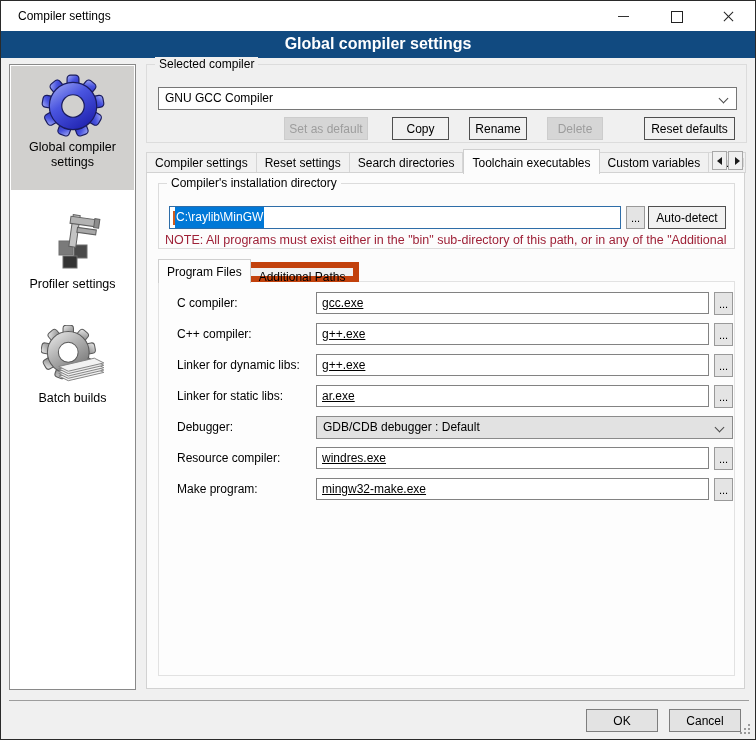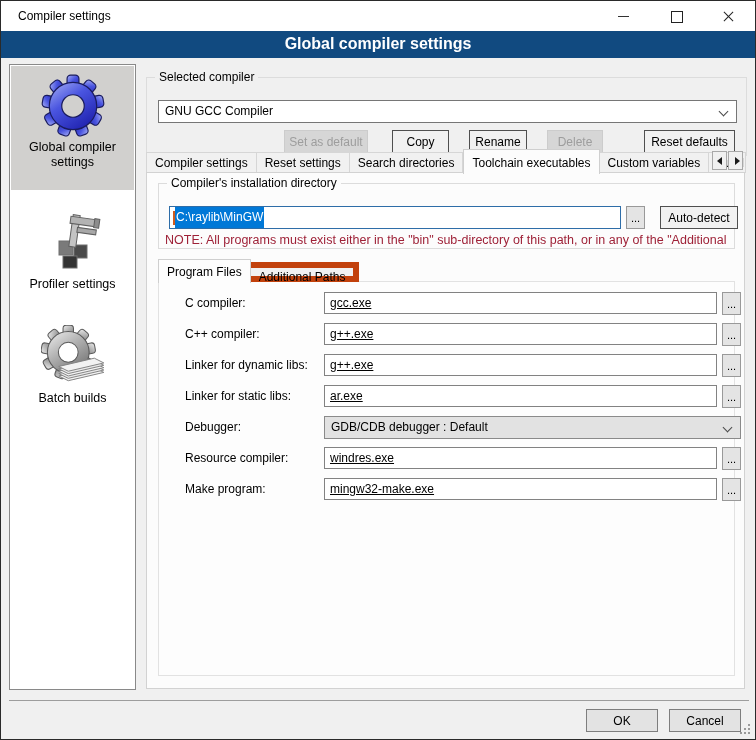--- a/index.html
+++ b/index.html
@@ -74,21 +74,21 @@
   .note { position:absolute; left:6px; top:49px; width:588px; color:#9e2137; font-size:12.5px; white-space:nowrap; overflow:hidden; }
 
   
   .subtabs { position:absolute; left:11px; top:85px; height:24px; display:flex; align-items:flex-end; z-index:2; }
   .stab { height:20px; line-height:19px; padding:0 8px; background:#f1f1f1; border:6px solid #c2410c; font-size:12px; cursor:pointer; }
   .stab.active { height:24px; line-height:24px; background:#fdfdfd; border:1px solid #cfcfcf; border-bottom:none; margin-bottom:-1px; }
   .stab.inactive { border-left:none; }
   .subpanel { position:absolute; left:11px; top:108px; width:577px; height:395px; background:#fdfdfd; border:1px solid #e2e2e2; }
 
   
-  .frow { position:absolute; left:16px; width:100%; height:23px; }
+  .frow { position:absolute; left:8px; width:100%; height:23px; }
   .frow .flabel { position:absolute; left:10px; line-height:22px; font-size:12px; }
   .frow .txt { left:149px; top:0; width:393px;text-decoration:underline; }
   .frow .browse-btn { left:547px; top:0; }
   .frow .combo { left:149px; top:0; width:417px; }
 
   
   .divider { position:absolute; left:8px; top:699px; width:740px; height:1px; background:#9d9d9d; }
   .ok-btn { left:585px; top:708px; width:72px; background:#e3e3e3; border-color:#7e7e7e; }
   .cancel-btn { left:668px; top:708px; width:72px; background:#e3e3e3; border-color:#7e7e7e; }
   .grip { position:absolute; right:5px; bottom:5px; width:2px; height:2px; background:#9a9a9a;
@@ -185,21 +185,21 @@
             <path d="M-12 12 L18 5 L26 9 L-4 16 Z" fill="#f2f2f2"></path>
             <path d="M-12 10 L18 3 L26 7 L-4 14 Z" fill="#e9e9e9"></path>
             <path d="M-12 8 L18 1 L26 5 L-4 12 Z" fill="#f2f2f2"></path>
           </g>
         </svg>
       </span>
       <div class="cap">Batch builds</div>
     </div>
   </div>
 
-  <div class="groupbox" style="left:145px; top:63px; width:601px; height:79px;margin-top:13px;">
+  <div class="groupbox" style="left:145px; top:63px; width:601px; height:79px;">
     <span class="legend">Selected compiler</span>
     <div class="combo" style="left:11px; top:22px; width:579px;">
       <span>GNU GCC Compiler</span>
       <span class="chev"></span>
     </div>
     <button class="btn disabled" style="left:137px; top:52px; width:84px;">Set as default</button>
     <button class="btn" style="left:245px; top:52px; width:57px;">Copy</button>
     <button class="btn" style="left:322px; top:52px; width:58px;">Rename</button>
     <button class="btn disabled" style="left:400px; top:52px; width:56px;">Delete</button>
     <button class="btn" style="left:497px; top:52px; width:91px;">Reset defaults</button>
@@ -217,21 +217,21 @@
   <div class="tab-arrow ta-right"></div>
 
   <div class="tabpanel">
 
     <div class="groupbox gb-light install-box">
       <span class="legend">Compiler's installation directory</span>
       <div class="dir-input">
         <span class="caret"></span><span class="sel">C:\raylib\MinGW</span>
       </div>
       <button class="browse-btn" style="left:467px; top:22px;">...</button>
-      <button class="btn" style="left:489px; top:22px; width:78px;margin-left:12px;">Auto-detect</button>
+      <button class="btn" style="left:489px; top:22px; width:78px;">Auto-detect</button>
       <div class="note">NOTE: All programs must exist either in the "bin" sub-directory of this path, or in any of the "Additional</div>
     </div>
 
     <div class="subtabs">
       <div class="stab active">Program Files</div>
       <div class="stab inactive">Additional Paths</div>
     </div>
 
     <div class="subpanel">
       <div class="frow" style="top:10px;">

